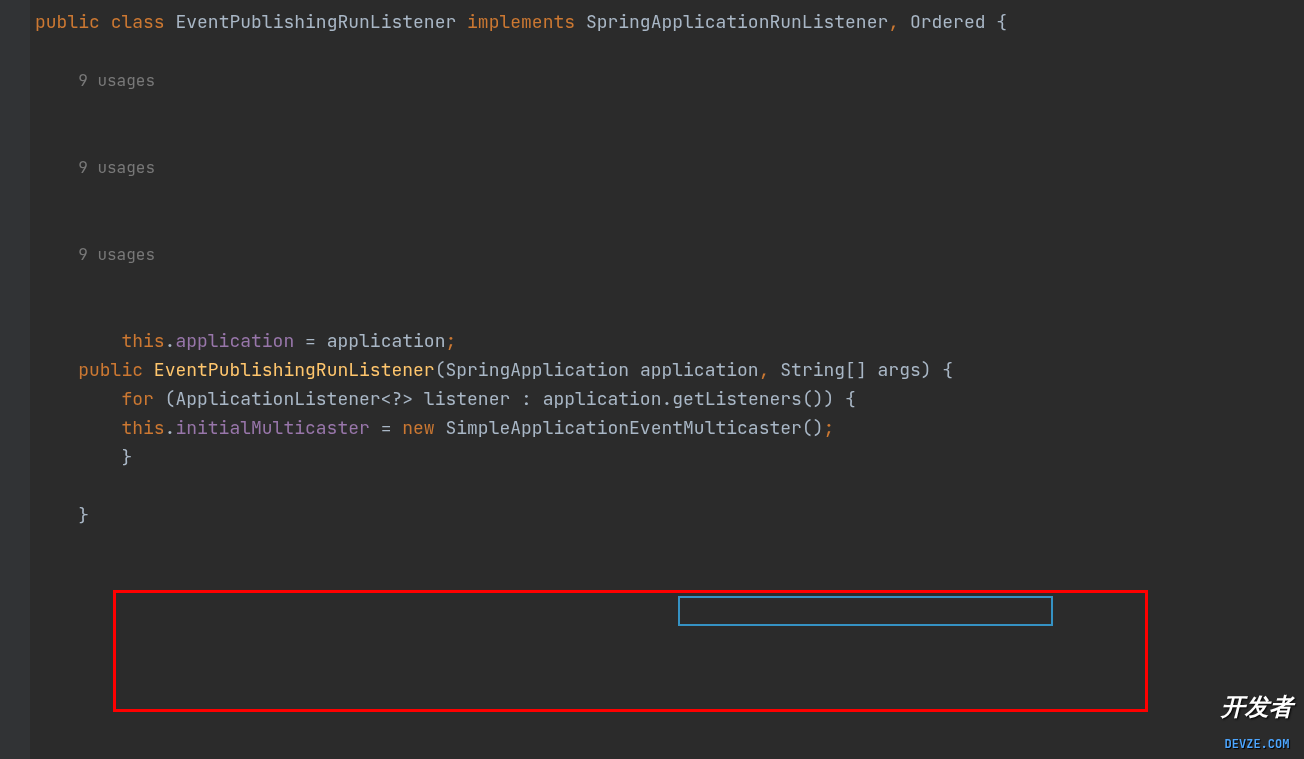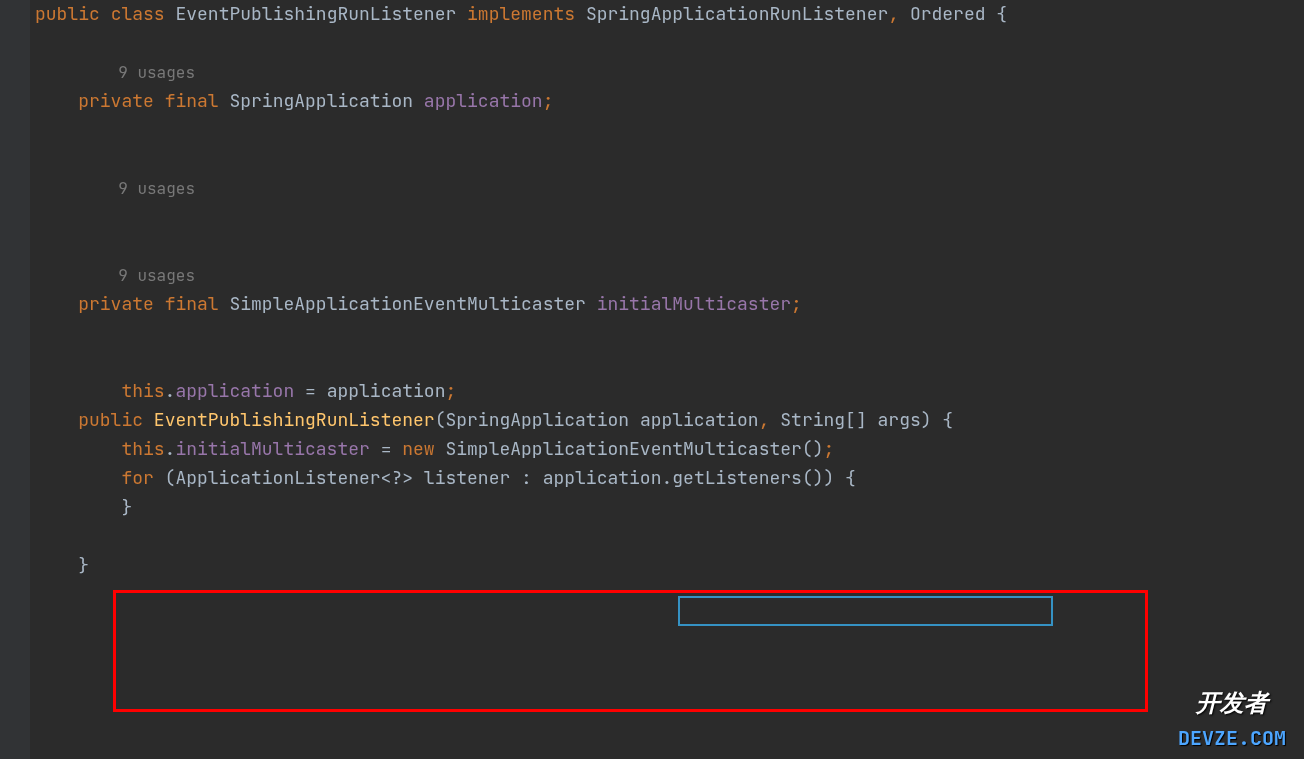--- a/index.html
+++ b/index.html
@@ -22,32 +22,33 @@
     .gutter {
       position: absolute;
       left: 0;
       top: 0;
       width: 30px;
       height: 100%;
       background-color: #313335;
     }
     .code-area {
       padding-left: 35px;
+      padding-top: 8px;
     }
     .line {
       white-space: pre;
       height: 29px;
     }
     .line.highlighted {
       background-color: #323232;
     }
     .kw-orange { color: #cc7832; }
     .kw-yellow { color: #ffc66d; }
     .field { color: #9876aa; }
-    .usage-hint { color: #787878; font-size: 16px; margin-left: 40px; }
+    .usage-hint { color: #787878; font-size: 16px; }
     .punct { color: #cc7832; }
     .comma { color: #cc7832; }
     .red-box {
       position: absolute;
       border: 3px solid #ff0000;
       left: 113px;
       top: 590px;
       width: 1035px;
       height: 122px;
       pointer-events: none;
@@ -56,64 +57,63 @@
       position: absolute;
       border: 2px solid #3592c4;
       left: 678px;
       top: 596px;
       width: 375px;
       height: 30px;
       pointer-events: none;
     }
     .watermark {
       position: absolute;
-      right: 18px;
+      right: 11px;
       bottom: 5px;
       display: flex;
       flex-direction: column;
       align-items: center;
       pointer-events: none;
+      gap: 8px;
     }
     .watermark-cn {
       font-size: 24px;
       color: #ffffff;
       font-weight: bold;
       text-shadow: 1px 1px 2px #000;
       font-style: italic;
     }
     .watermark-en {
-      font-size: 20px;
+      font-size: 12px;
       color: #4da6ff;
       font-weight: bold;
       text-shadow: 1px 1px 1px #000;
     }
   </style>
 </head>
 <body>
 
 <div class="gutter"></div>
 
 <div class="code-area">
   <div class="line"><span class="kw-orange">public</span> <span class="kw-orange">class</span> <span>EventPublishingRunListener</span> <span class="kw-orange">implements</span> <span>SpringApplicationRunListener</span><span class="comma">,</span> <span>Ordered</span><span> {</span></div>
   <div class="line"></div>
   <div class="line">    <span class="usage-hint">9 usages</span></div>
-  <div class="line">    <span class="kw-orange">private</span> <span class="kw-orange">final</span> <span>SpringApplication</span> <span class="field">application</span><span class="punct">;</span></div>
   <div class="line"></div>
   <div class="line"></div>
   <div class="line">    <span class="usage-hint">9 usages</span></div>
   <div class="line"></div>
   <div class="line"></div>
   <div class="line">    <span class="usage-hint">9 usages</span></div>
-  <div class="line">    <span class="kw-orange">private</span> <span class="kw-orange">final</span> <span>SimpleApplicationEventMulticaster</span> <span class="field">initialMulticaster</span><span class="punct">;</span></div>
   <div class="line"></div>
   <div class="line"></div>
   <div class="line">        <span class="kw-orange">this</span>.<span class="field">application</span><span> = </span><span>application</span><span class="punct">;</span></div>
   <div class="line">    <span class="kw-orange">public</span> <span class="kw-yellow">EventPublishingRunListener</span>(<span>SpringApplication</span> <span>application</span><span class="comma">,</span> <span>String[]</span> <span>args</span><span>) {</span></div>
+  <div class="line">        <span class="kw-orange">for</span><span> (</span><span>ApplicationListener&lt;?&gt;</span> <span>listener</span><span> : </span><span>application</span>.<span>getListeners</span><span>()) {</span></div>
   <div class="line">        <span class="kw-orange">this</span>.<span class="field">initialMulticaster</span><span> = </span><span class="kw-orange">new</span> <span>SimpleApplicationEventMulticaster</span><span>()</span><span class="punct">;</span></div>
-  <div class="line">        <span class="kw-orange">for</span><span> (</span><span>ApplicationListener&lt;?&gt;</span> <span>listener</span><span> : </span><span>application</span>.<span>getListeners</span><span>()) {</span></div>
   <div class="line">        <span>}</span></div>
   <div class="line"></div>
   <div class="line">    <span>}</span></div>
 </div>
 
 <div class="red-box"></div>
 <div class="blue-box"></div>
 
 <div class="watermark">
   <div class="watermark-cn">开发者</div>

